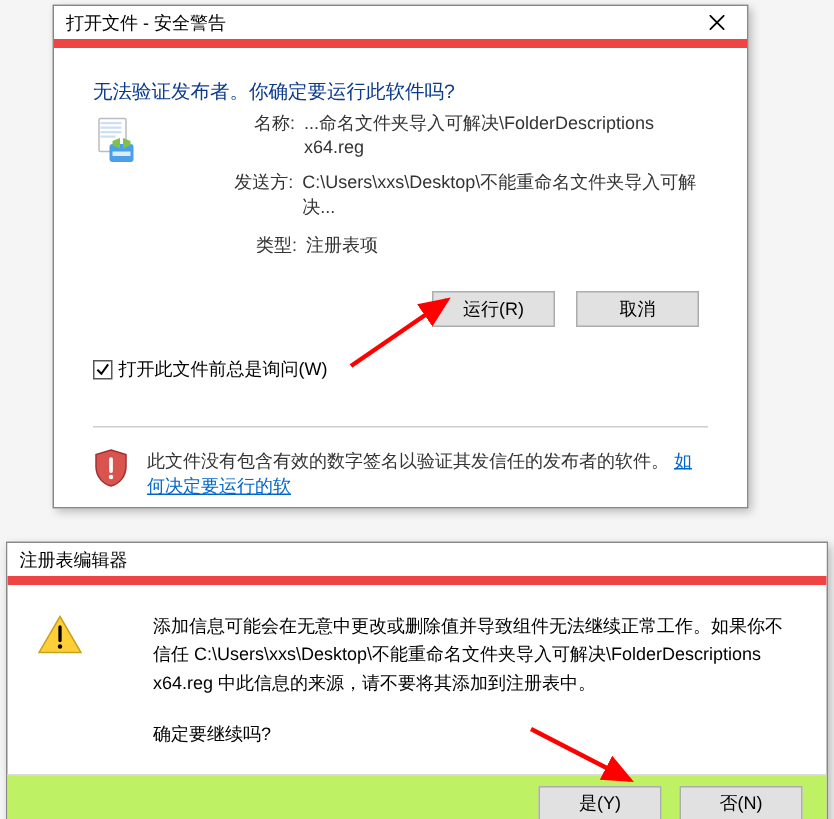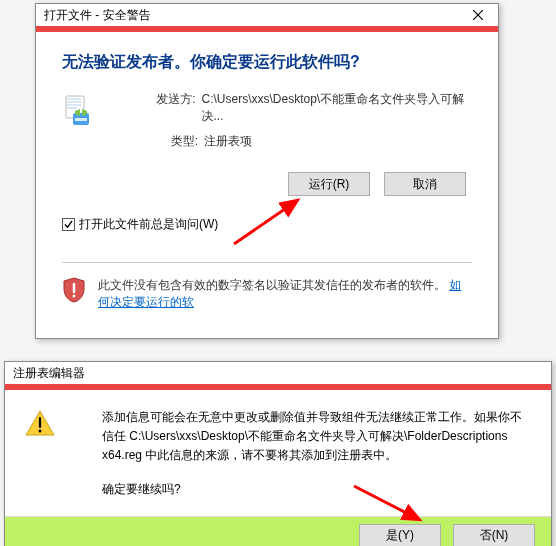--- a/index.html
+++ b/index.html
@@ -12,21 +12,21 @@
   .dlg2 { left: 4px; top: 361px; width: 548px; height: 194px; }
   .titlebar {
     display: flex; align-items: center; height: 28px;
     background: #fff; border-bottom: 6px solid #ef4444;
     font-size: 12px; padding-left: 8px;
   }
   .titlebar .title { flex: 1; color: #000; }
   .close-btn { width: 40px; height: 28px; display: flex; align-items: center; justify-content: center; }
   .close-btn svg { width: 10px; height: 10px; }
   .content1 { padding: 20px 26px 14px 26px; }
-  .heading { font-size: 16px; font-weight: bold; color: #0a3a8a; margin-bottom: 18px; }
+  .heading { font-size: 13px; font-weight: normal; color: #0a3a8a; margin-bottom: 4px; }
   .info-row { display: flex; align-items: flex-start; }
   .info-icon { width: 34px; height: 34px; flex-shrink: 0; display: flex; align-items: center; justify-content: center; margin-top: 4px; margin-right: 52px; }
   .kv { font-size: 12px; color: #333; }
   .kv div { display: flex; margin-bottom: 8px; }
   .kv .k { width: 56px; text-align: right; white-space: nowrap; padding-right: 6px; }
   .kv .v { max-width: 280px; }
   .btn-row { display: flex; justify-content: flex-end; gap: 14px; margin-top: 14px; margin-bottom: 20px; padding-right: 6px; }
   .btn {
     min-width: 82px; height: 24px; font-size: 12px;
     background: #e1e1e1; border: 1px solid #adadad;
@@ -74,20 +74,24 @@
           <path d="M4 4 h14 M4 7 h14 M4 10 h14 M4 13 h10" stroke="#cce0f5" stroke-width="1.5"></path>
           <g transform="translate(10,14)">
             <rect x="0" y="4" width="16" height="12" rx="2" fill="#49a0e8"></rect>
             <rect x="2" y="9" width="12" height="3" fill="#fff" opacity="0.8"></rect>
             <polygon points="2,2 7,0 7,7 2,5" fill="#7fc24a"></polygon>
             <polygon points="14,2 9,0 9,7 14,5" fill="#7fc24a"></polygon>
           </g>
         </svg>
       </div>
       <div class="kv">
+        <div>
+            <span class="k">名称:</span>
+            <span class="v">...命名文件夹导入可解决\FolderDescriptions x64.reg</span>
+          </div>
         <div>
             <span class="k">发送方:</span>
             <span class="v">C:\Users\xxs\Desktop\不能重命名文件夹导入可解决...</span>
           </div>
         <div>
             <span class="k">类型:</span>
             <span class="v">注册表项</span>
           </div>
       </div>
     </div>

